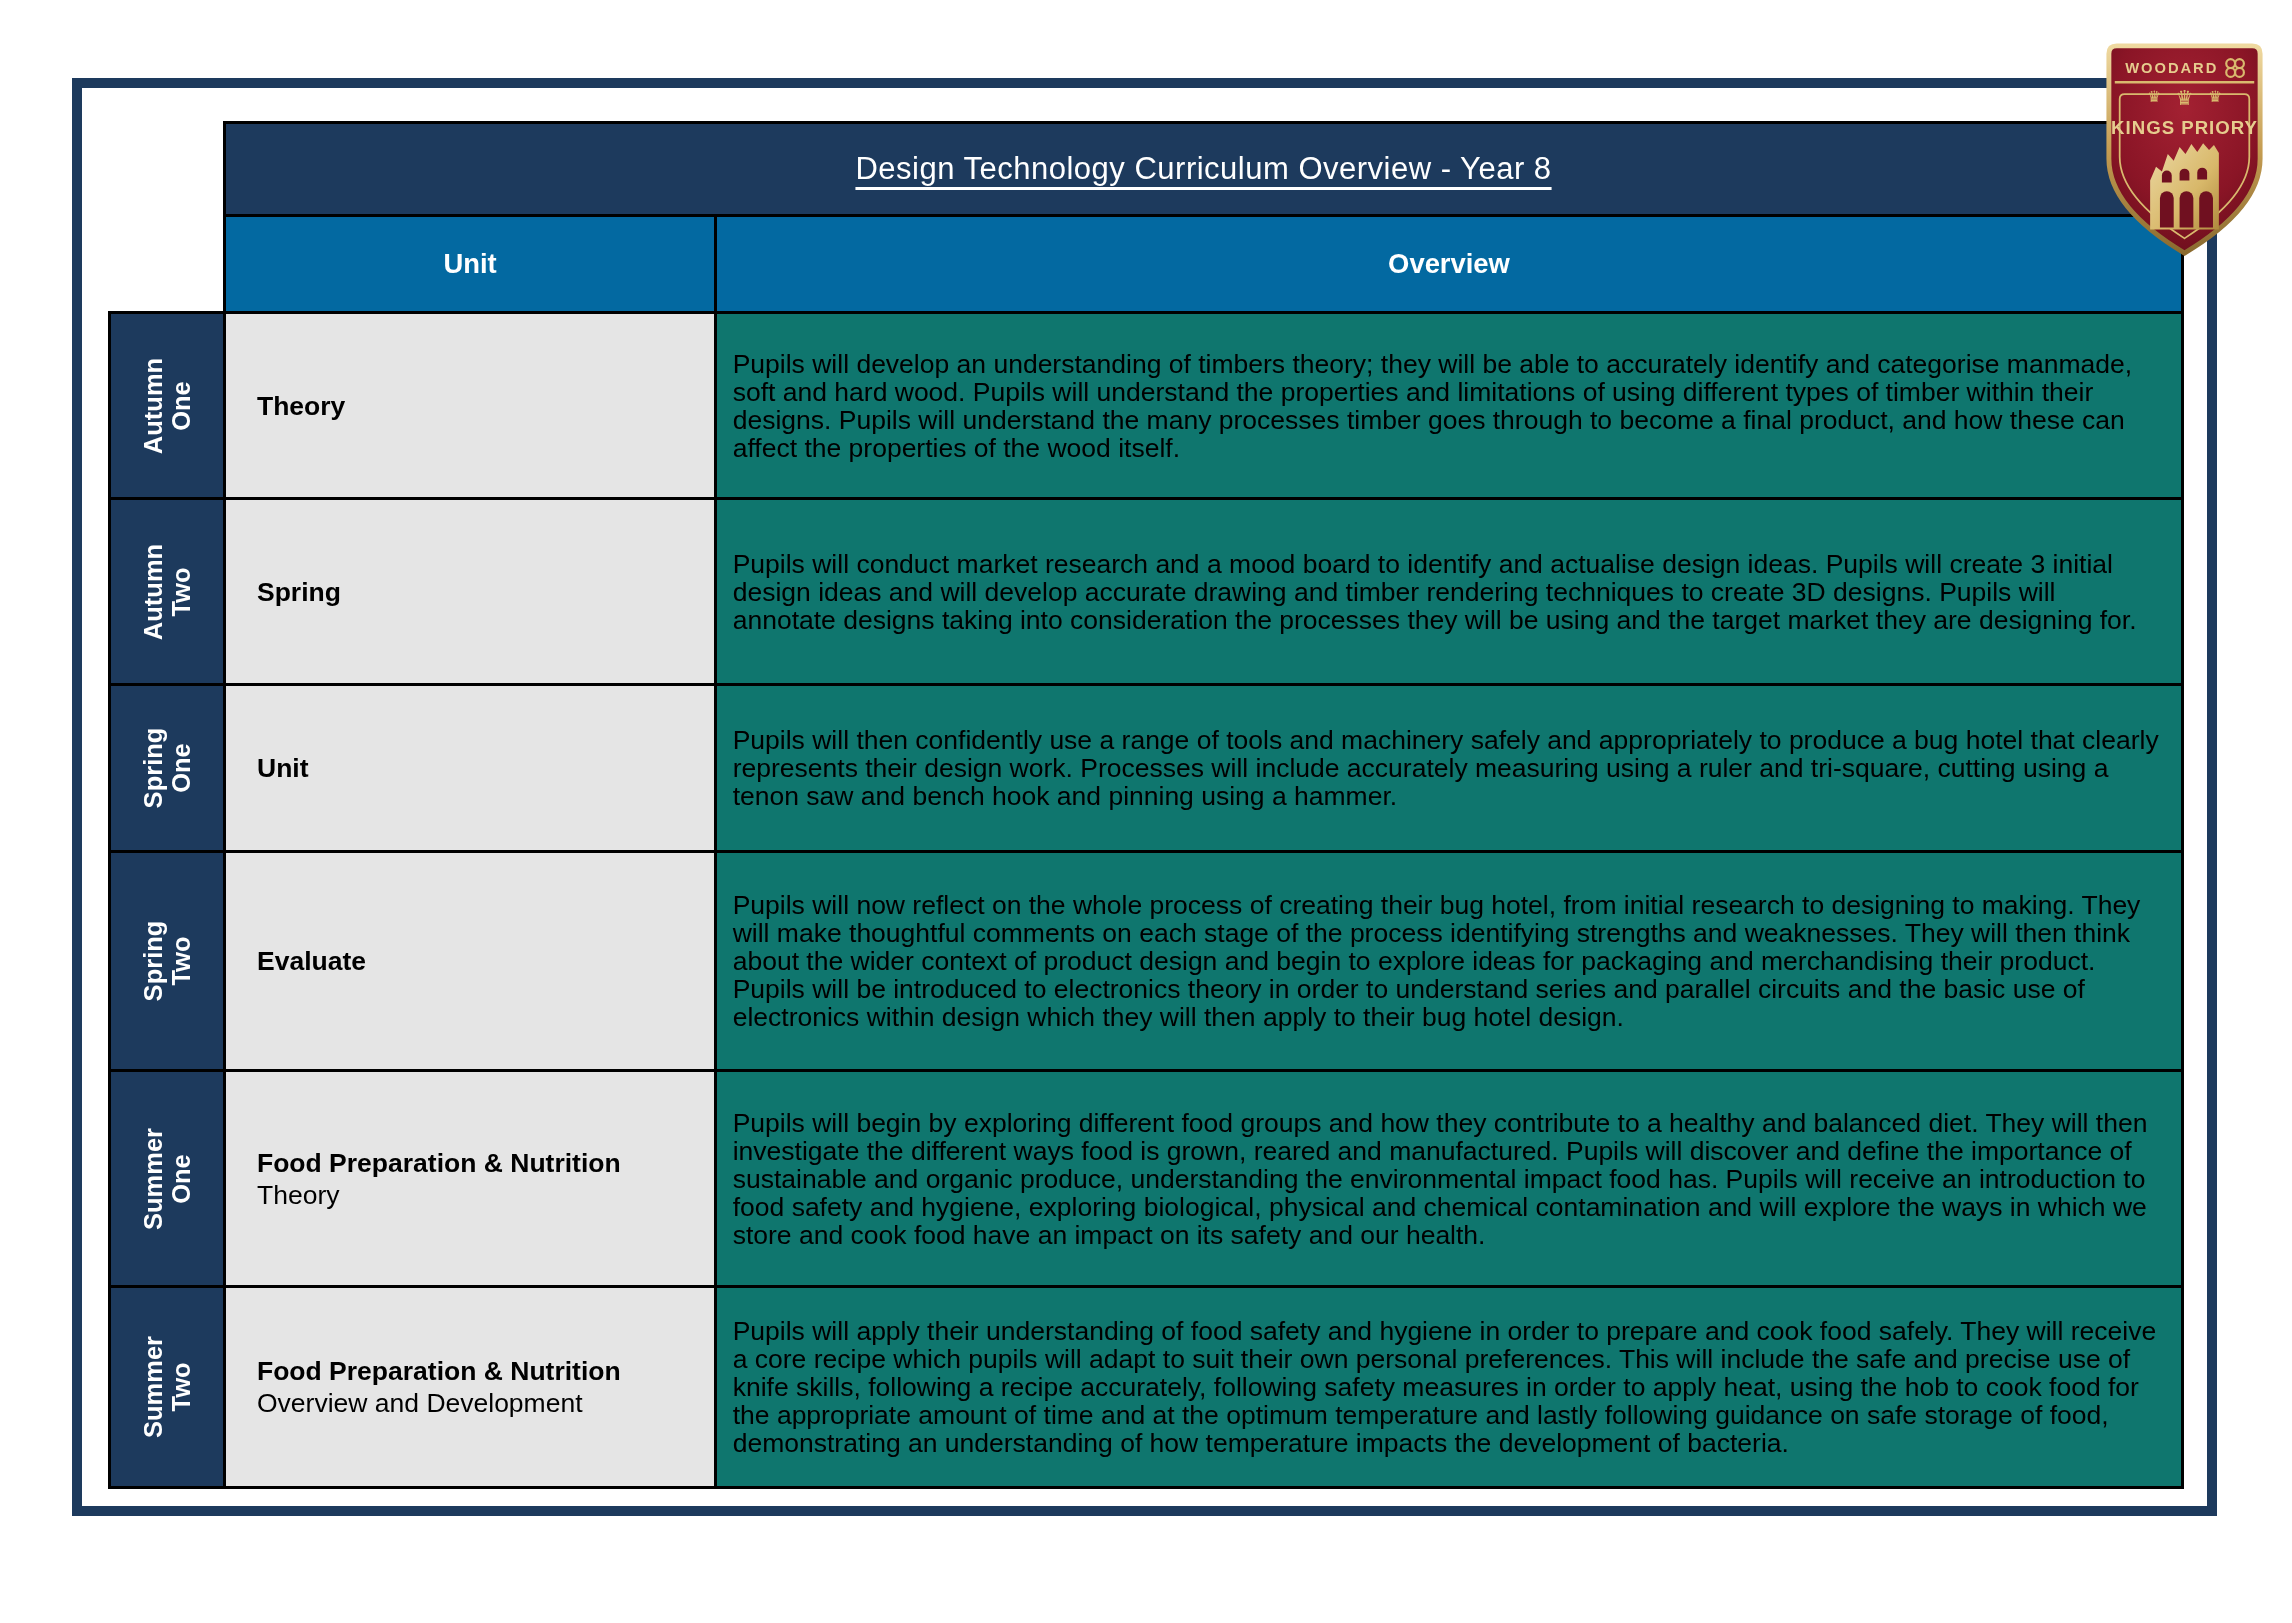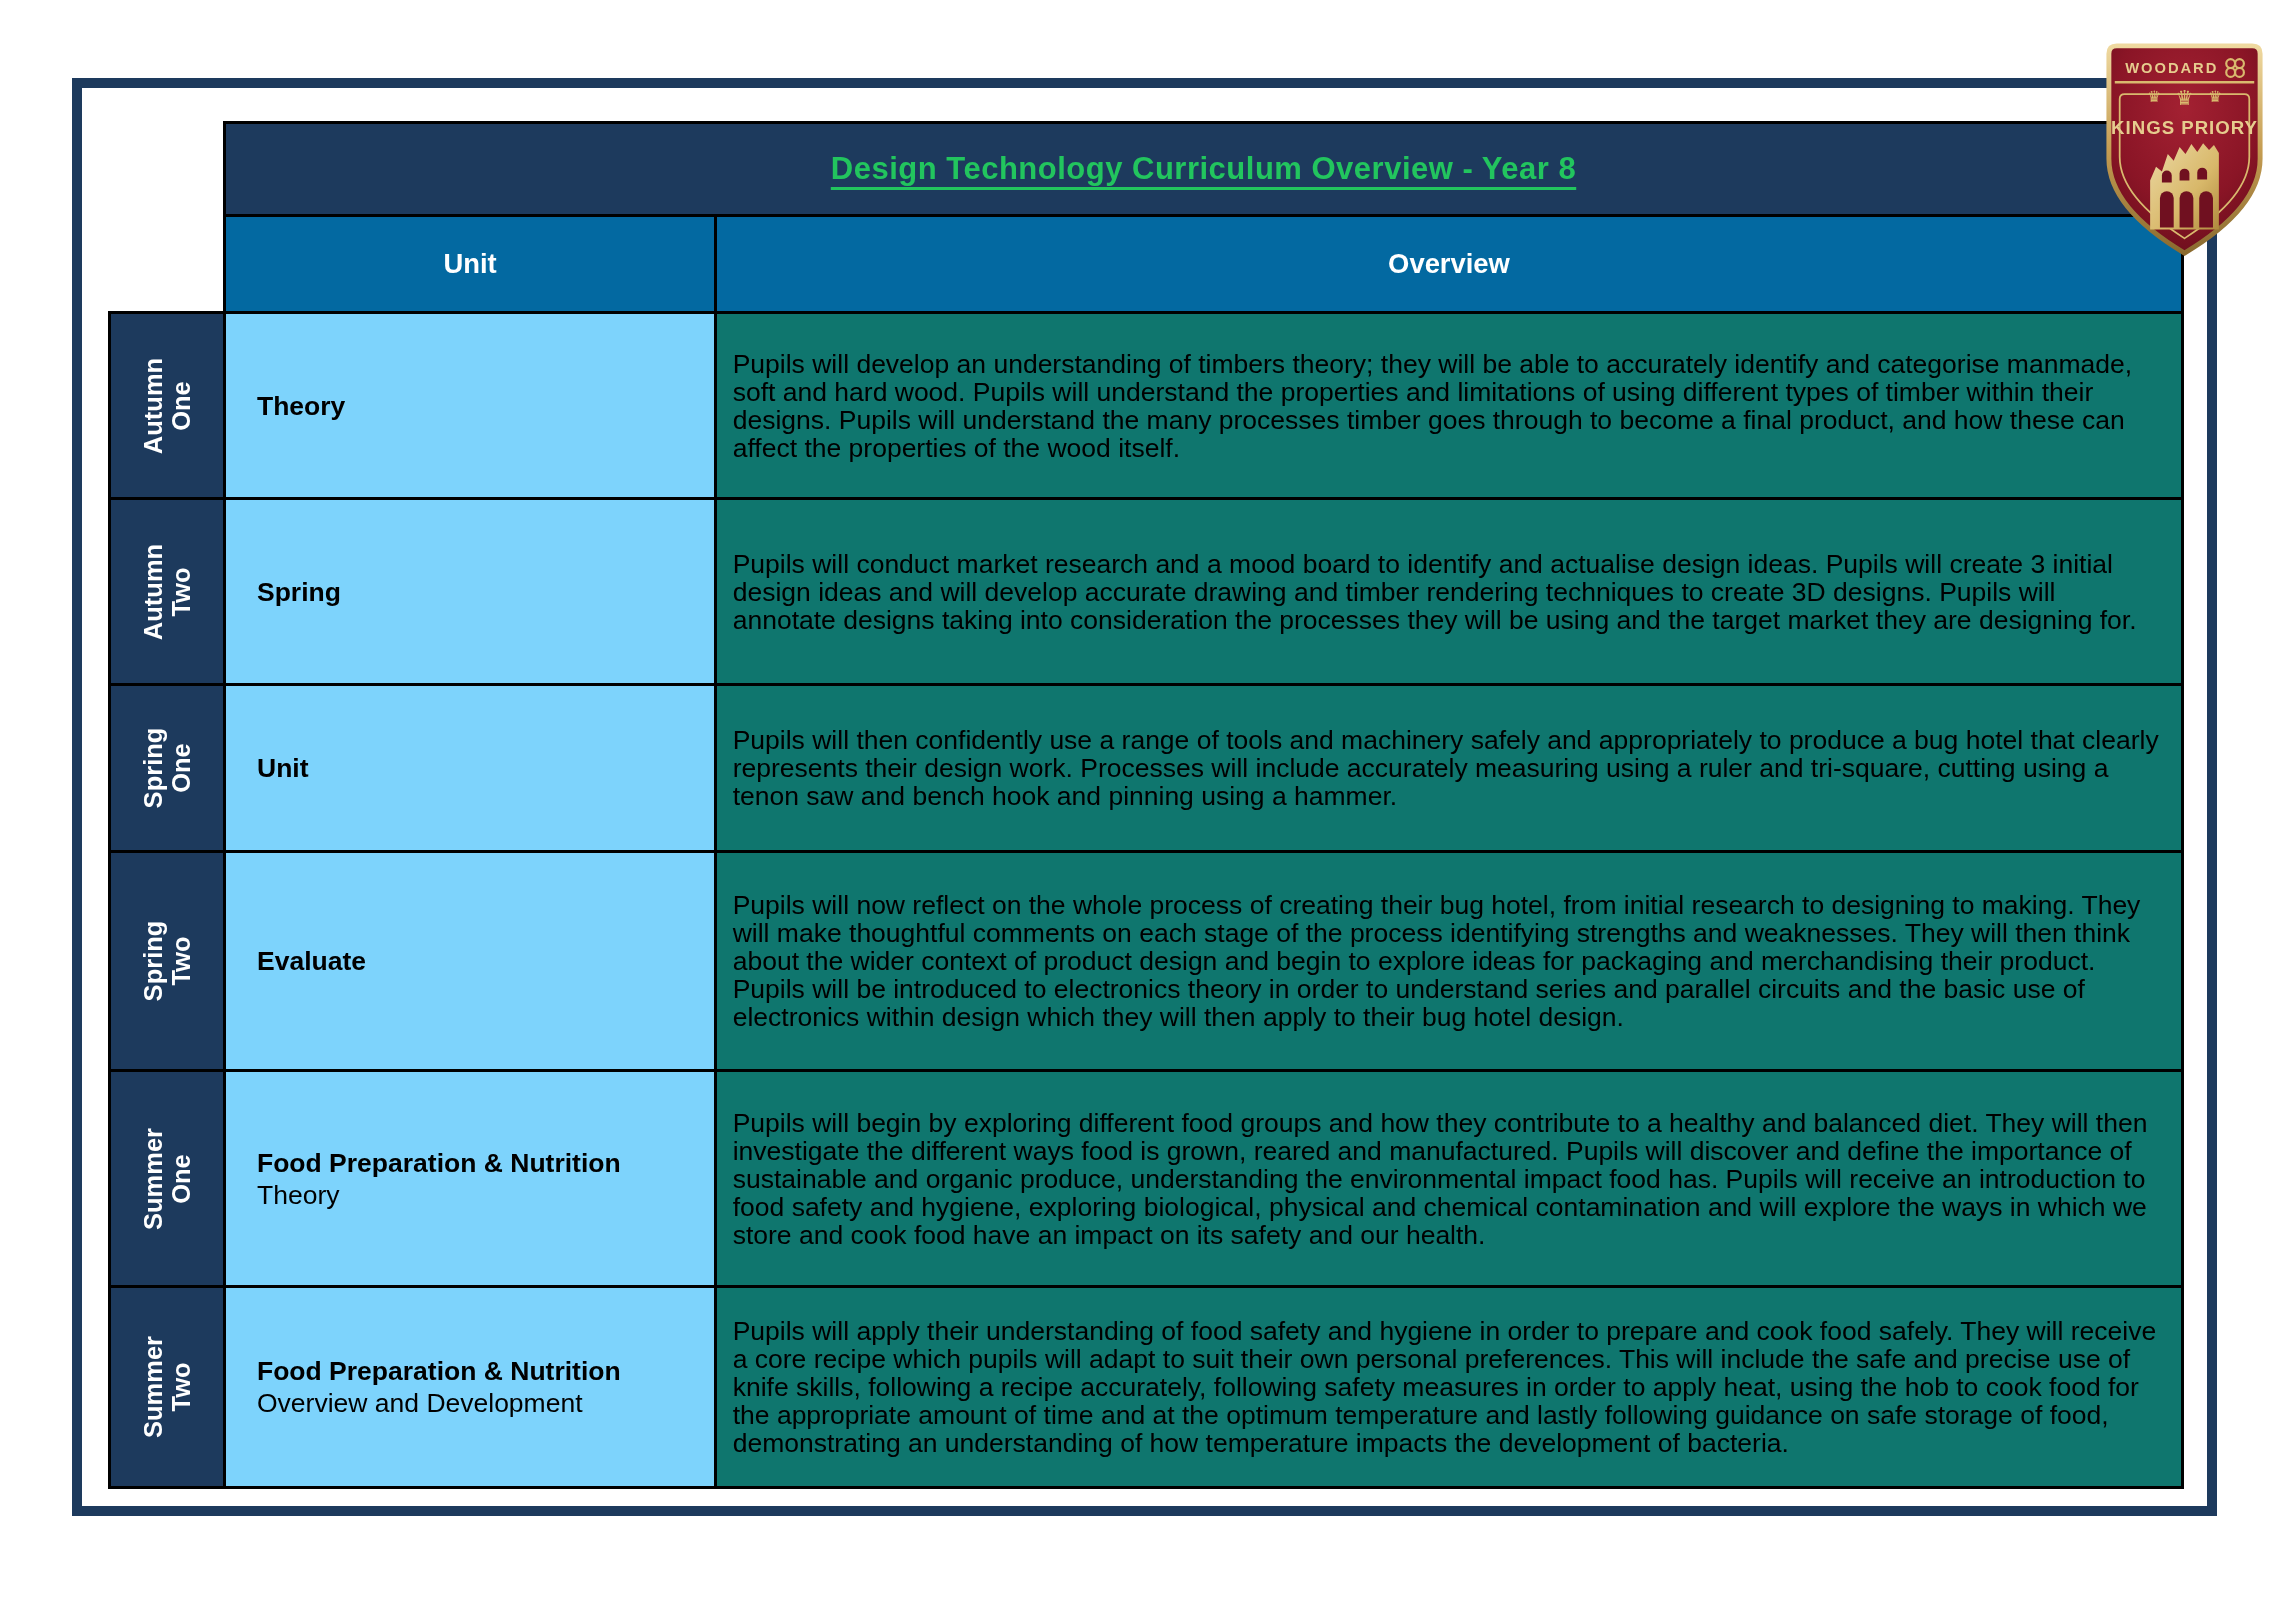--- a/index.html
+++ b/index.html
@@ -15,36 +15,36 @@
     position:absolute;left:108px;top:121px;width:2073px;
     border-collapse:collapse;table-layout:fixed;
   }
   td{font-size:26.5px;vertical-align:middle;}
   td.ghost{border:none;background:transparent;}
   .title-cell{
     height:88px;border:3.9px solid #000;background:#1d3a5d;
     text-align:center;vertical-align:middle;
   }
   .title-text{
-    color:#22c55e;font-weight:bold;font-size:31px;letter-spacing:0.5px;
+    color:#ffffff;font-weight:normal;font-size:31px;letter-spacing:0.5px;
     text-decoration:underline;text-decoration-thickness:2.9px;text-underline-offset:7.8px;
   }
   .th{
     height:92px;border:3.9px solid #000;background:#0369a1;color:#fff;
     font-weight:bold;font-size:27.4px;text-align:center;vertical-align:middle;
   }
   .term{border:3.9px solid #000;background:#1d3a5d;position:relative;}
   .vlabel{
     position:absolute;top:50%;left:50%;
     transform:translate(-50%,-50%) rotate(-90deg);
     color:#fff;font-weight:bold;font-size:25.5px;line-height:28px;
     text-align:center;white-space:nowrap;
   }
   .vlabel span{display:block;}
-  .unit{border:3.9px solid #000;background:#7dd3fc;padding:9.8px 19.6px 9.8px 31px;line-height:32px;}
+  .unit{border:3.9px solid #000;background:#e5e5e5;padding:9.8px 19.6px 9.8px 31px;line-height:32px;}
   .unit-title{font-weight:bold;}
   .unit-sub:empty{display:none;}
   .details{border:3.9px solid #000;background:#0f766e;padding:15.7px 15.7px;line-height:28px;}
   tr.h190{height:186px} tr.h170{height:167px} tr.h223{height:219px}
   tr.h220{height:216px} tr.h205{height:201px}
   .crest{position:absolute;left:2103px;top:42px;width:163px;height:216px;z-index:5;}
 </style>
 </head>
 <body>
 

